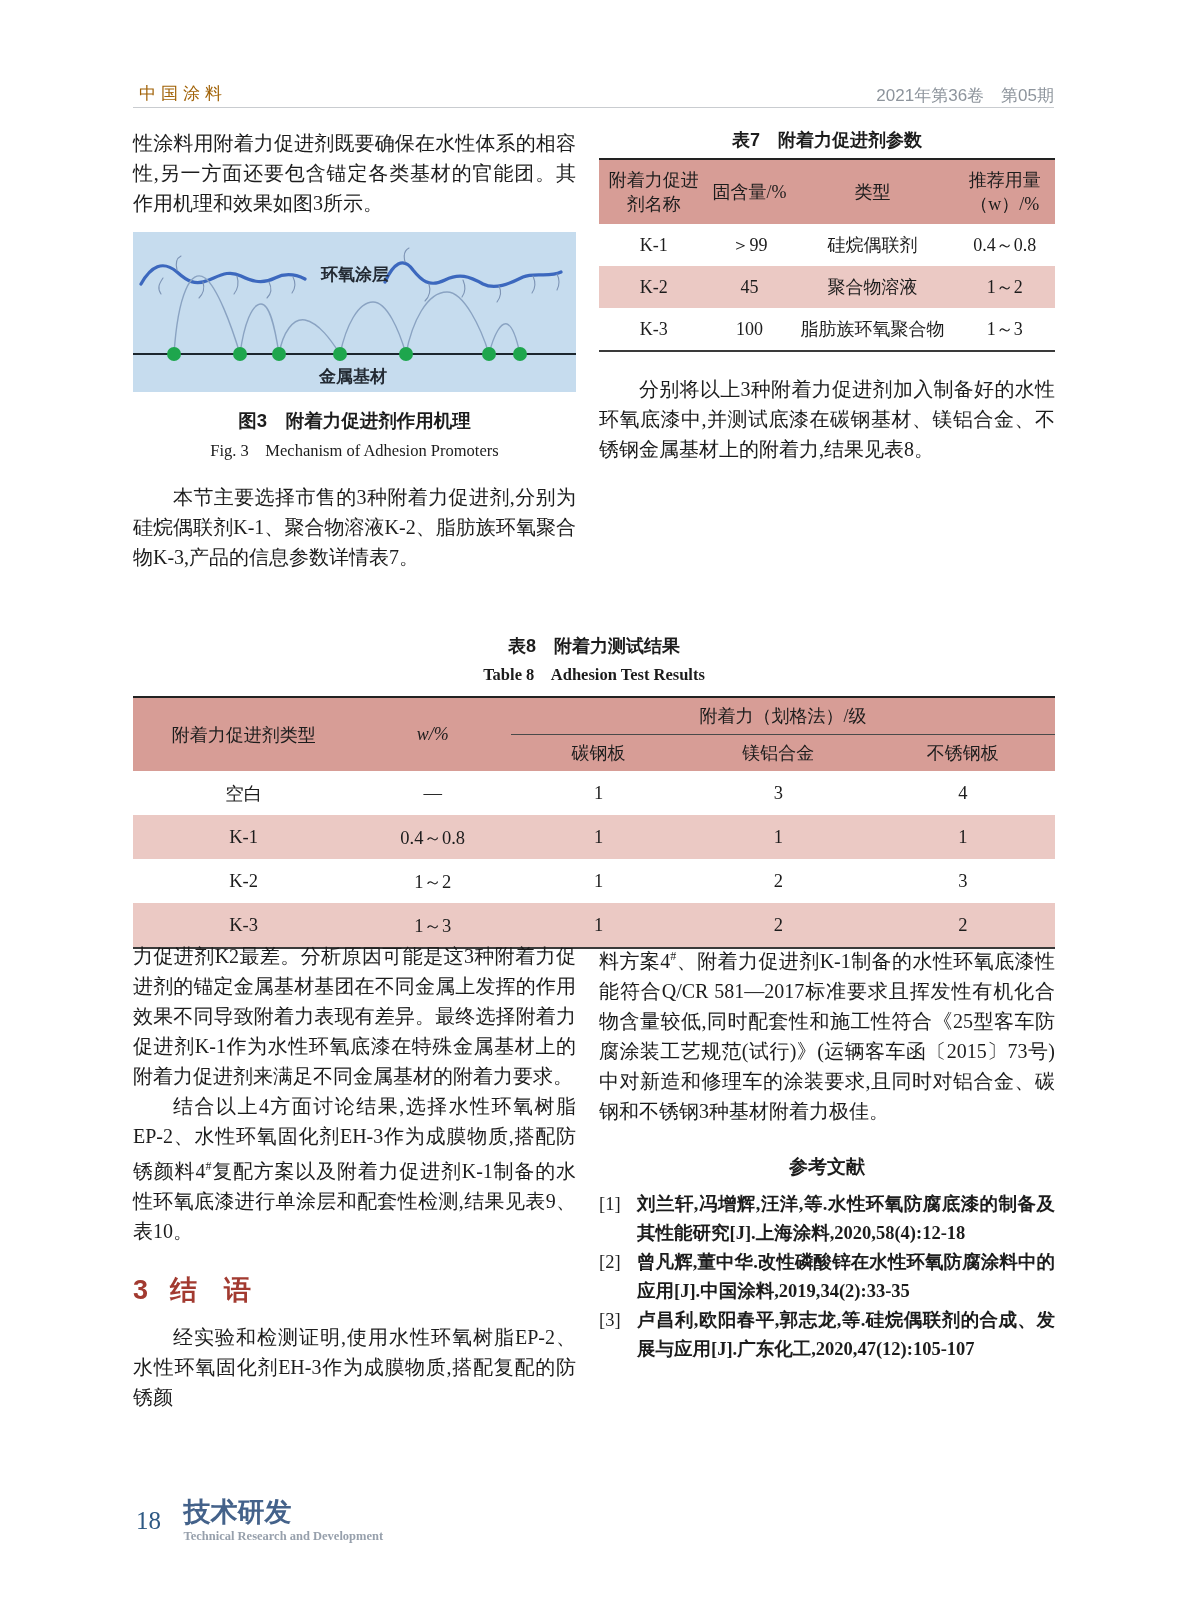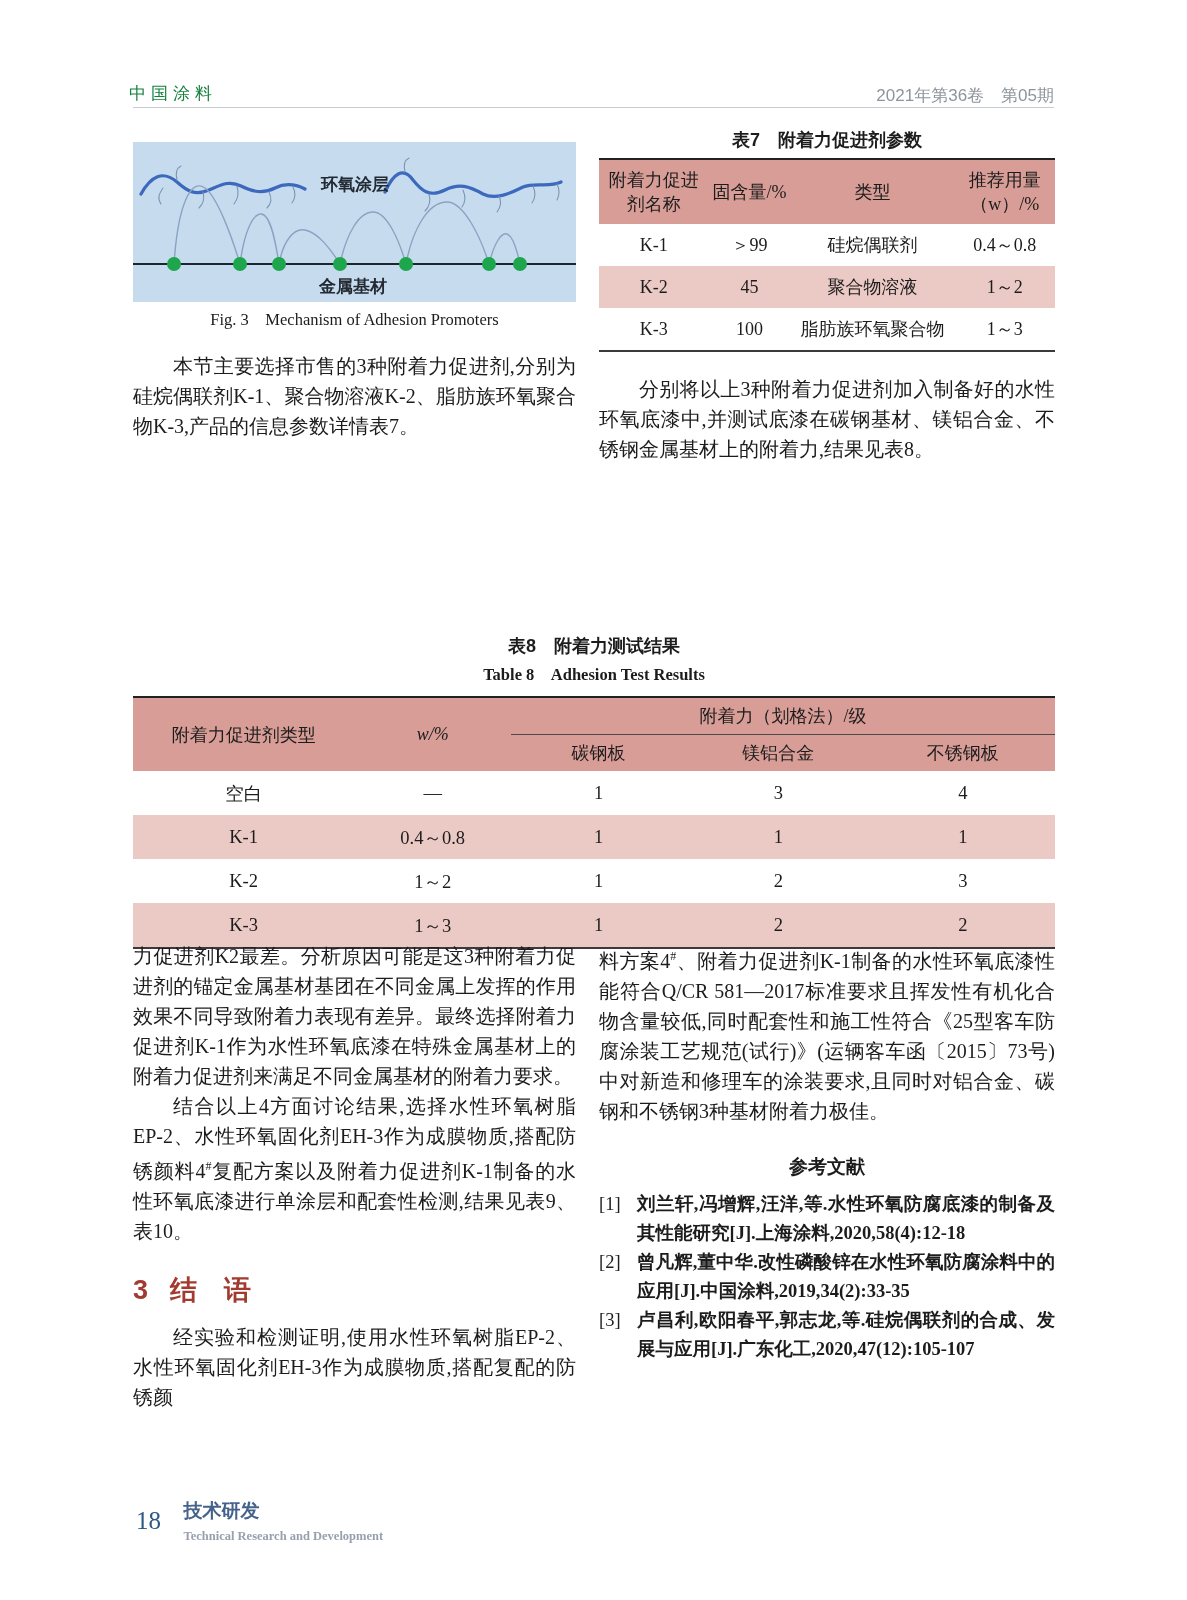--- a/index.html
+++ b/index.html
@@ -1,20 +1,20 @@
 <!DOCTYPE html>
 <html><head>
 <meta charset="utf-8">
 <style>
   html,body{margin:0;padding:0;background:#ffffff;}
   .page{position:relative;width:1187px;height:1600px;background:#ffffff;overflow:hidden;
         font-family:"Liberation Serif","DejaVu Serif",serif;color:#1c1c1c;}
 
   
-  .run-head-left{position:absolute;left:129px;top:82px;font-size:17px;color:#15803d;
+  .run-head-left{position:absolute;left:139px;top:82px;font-size:17px;color:#a16207;
                  letter-spacing:5px;font-family:Liberation Sans, sans-serif;}
   .run-head-right{position:absolute;right:133px;top:84px;font-size:17px;color:#8d949c;
                   font-family:"Liberation Sans","DejaVu Sans",sans-serif;}
   .run-head-rule{position:absolute;left:133px;right:133px;top:107px;height:1px;background:#c9ccd0;}
 
   
   .col{position:absolute;width:443px;}
   .col-lt{left:133px;top:128px;}
   .col-rt{left:599px;top:128px;width:456px;}
   .col-lb{left:133px;top:941px;}
@@ -68,34 +68,35 @@
   .refs-title{text-align:center;font-weight:bold;font-size:19px;margin:28px 0 10px 0;
               font-family:"Liberation Sans","DejaVu Sans",sans-serif;}
   .ref-item{display:flex;font-size:18.5px;line-height:29px;margin:0;}
   .ref-num{flex:0 0 38px;}
   .ref-text{flex:1;text-align:justify;font-weight:bold;}
 
   
   .footer{position:absolute;left:136px;top:1497px;display:flex;align-items:flex-start;}
   .footer .pageno{font-size:25px;color:#2e5984;align-self:flex-end;margin-right:10px;margin-bottom:9px;}
   .footer .bar{width:3.5px;background:#2e5984;margin-right:9px;}
-  .footer .sec-cn{font-family:Liberation Mono, monospace;font-weight:bold;
-                  font-size:19px;color:#44628a;line-height:26px;margin-top:2px;}
+  .footer .sec-cn{font-family:Liberation Serif, serif;font-weight:bold;
+                  font-size:27px;color:#44628a;line-height:26px;margin-top:2px;}
   .footer .sec-en{font-size:12.5px;color:#97a0ac;font-weight:bold;margin-top:4px;}
 </style>
 </head>
 <body>
 
 <div class="page">
 
   <div class="run-head-left">中国涂料</div>
   <div class="run-head-right">2021年第36卷　第05期</div>
   <div class="run-head-rule"></div>
 
   <div class="col col-lt">
+    <p class="body">性涂料用附着力促进剂既要确保在水性体系的相容性,另一方面还要包含锚定各类基材的官能团。其作用机理和效果如图3所示。</p>
 
     <div class="fig-wrap">
       <svg class="fig" width="443" height="160" viewBox="0 0 443 160">
         <rect x="0" y="0" width="443" height="160" fill="#c6dcee"></rect>
 
         <path class="fig-chain" d="M8,52 C18,34 30,28 44,40 C54,49 62,54 76,48 C88,43 96,38 108,44 C120,50 130,52 142,46 C152,41 162,42 172,47"></path>
         <path class="fig-chain" d="M252,50 C260,32 270,24 280,38 C288,48 296,56 312,48 C326,41 336,44 350,52 C362,58 376,52 390,45 C402,40 416,46 428,40"></path>
 
         <g>
           <path class="fig-branch" d="M30,46 c-4,6 -6,10 -2,16"></path>
@@ -126,20 +127,21 @@
           <circle class="fig-dot" cx="107" cy="122" r="7"></circle>
           <circle class="fig-dot" cx="146" cy="122" r="7"></circle>
           <circle class="fig-dot" cx="207" cy="122" r="7"></circle>
           <circle class="fig-dot" cx="273" cy="122" r="7"></circle>
           <circle class="fig-dot" cx="356" cy="122" r="7"></circle>
           <circle class="fig-dot" cx="387" cy="122" r="7"></circle>
         </g>
         <text class="fig-label" x="188" y="48">环氧涂层</text>
         <text class="fig-label" x="186" y="150">金属基材</text>
       </svg>
+      <div class="caption-cn">图3　附着力促进剂作用机理</div>
       <div class="caption-en">Fig. 3　Mechanism of Adhesion Promoters</div>
     </div>
 
     <p class="body indent" style="margin-top:20px;">本节主要选择市售的3种附着力促进剂,分别为硅烷偶联剂K-1、聚合物溶液K-2、脂肪族环氧聚合物K-3,产品的信息参数详情表7。</p>
   </div>
 
   <div class="col col-rt">
     <p class="tbl-title-cn">表7　附着力促进剂参数</p>
 
     <table class="data">

